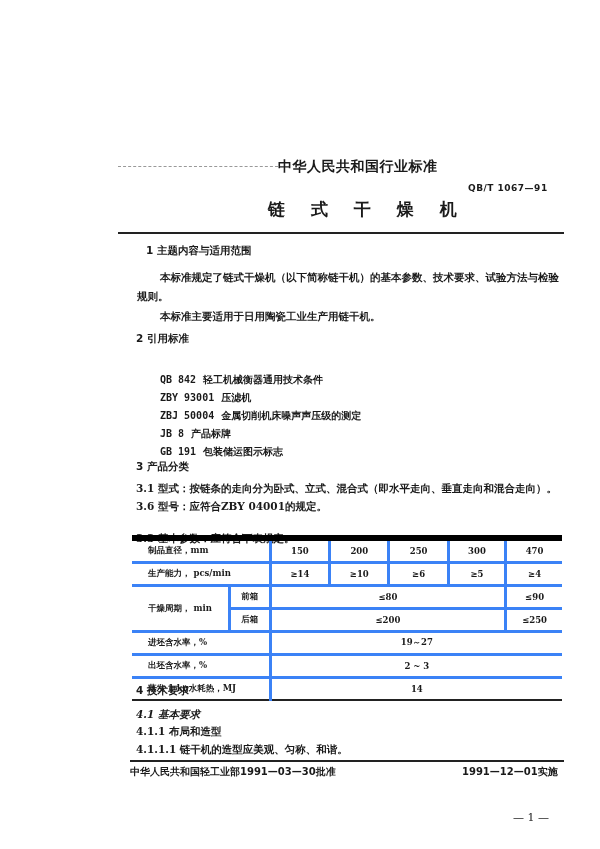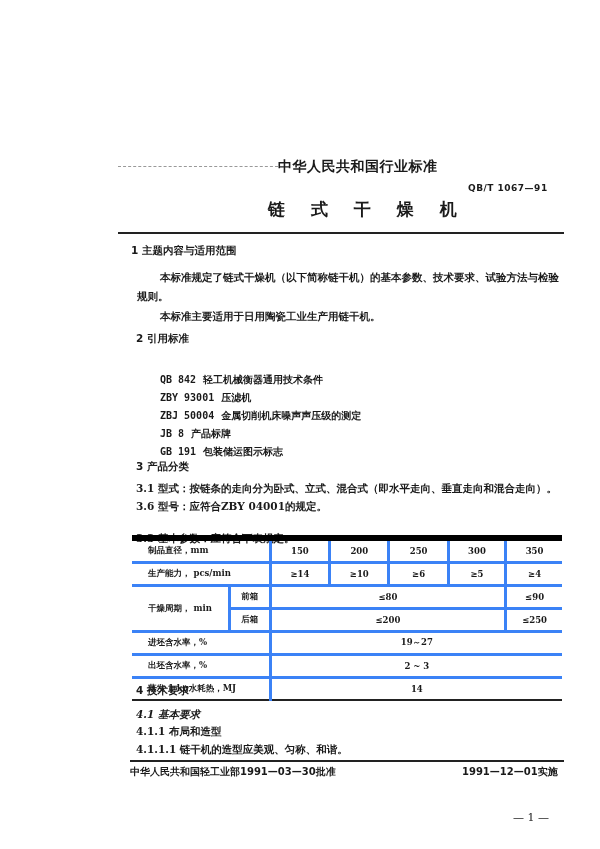--- a/index.html
+++ b/index.html
@@ -36,21 +36,21 @@
 <body>
 
 <div class="page">
 
   <div class="dashline"></div>
   <div class="abs sans std-title">中华人民共和国行业标准</div>
   <div class="abs sans std-code">QB/T 1067—91</div>
   <div class="abs sans doc-title">链 式 干 燥 机</div>
   <div class="rule-thick" style="top:232px;"></div>
 
-  <div class="abs sans h1" style="left:131px; top:244px;">1  主题内容与适用范围</div>
+  <div class="abs sans h1" style="left:146px; top:244px;">1  主题内容与适用范围</div>
   <div class="abs p" style="left:160px; top:271px;">本标准规定了链式干燥机（以下简称链干机）的基本参数、技术要求、试验方法与检验</div>
   <div class="abs p" style="left:137px; top:290px;">规则。</div>
   <div class="abs p" style="left:160px; top:310px;">本标准主要适用于日用陶瓷工业生产用链干机。</div>
 
   <div class="abs sans h1" style="left:136px; top:332px;">2  引用标准</div>
   <div class="abs ref" style="left:160px; top:373px;">
     <span class="mono">QB 842</span>&nbsp;&nbsp;<span>轻工机械衡器通用技术条件</span>
   </div>
   <div class="abs ref" style="left:160px; top:391px;">
     <span class="mono">ZBY 93001</span>&nbsp;&nbsp;<span>压滤机</span>
@@ -80,21 +80,21 @@
         <col style="width:56px">
         <col style="width:55px">
     </colgroup>
     <tbody>
         <tr class="top">
       <td class="lbl noleft" colspan="2">制品直径，mm</td>
       <td>150</td>
       <td>200</td>
       <td>250</td>
       <td>300</td>
-      <td class="noright">350</td>
+      <td class="noright">470</td>
     </tr>
     <tr>
       <td class="lbl noleft" colspan="2">生产能力，   pcs/min</td>
       <td>≥14</td>
       <td>≥10</td>
       <td>≥6</td>
       <td>≥5</td>
       <td class="noright">≥4</td>
     </tr>
     <tr>

